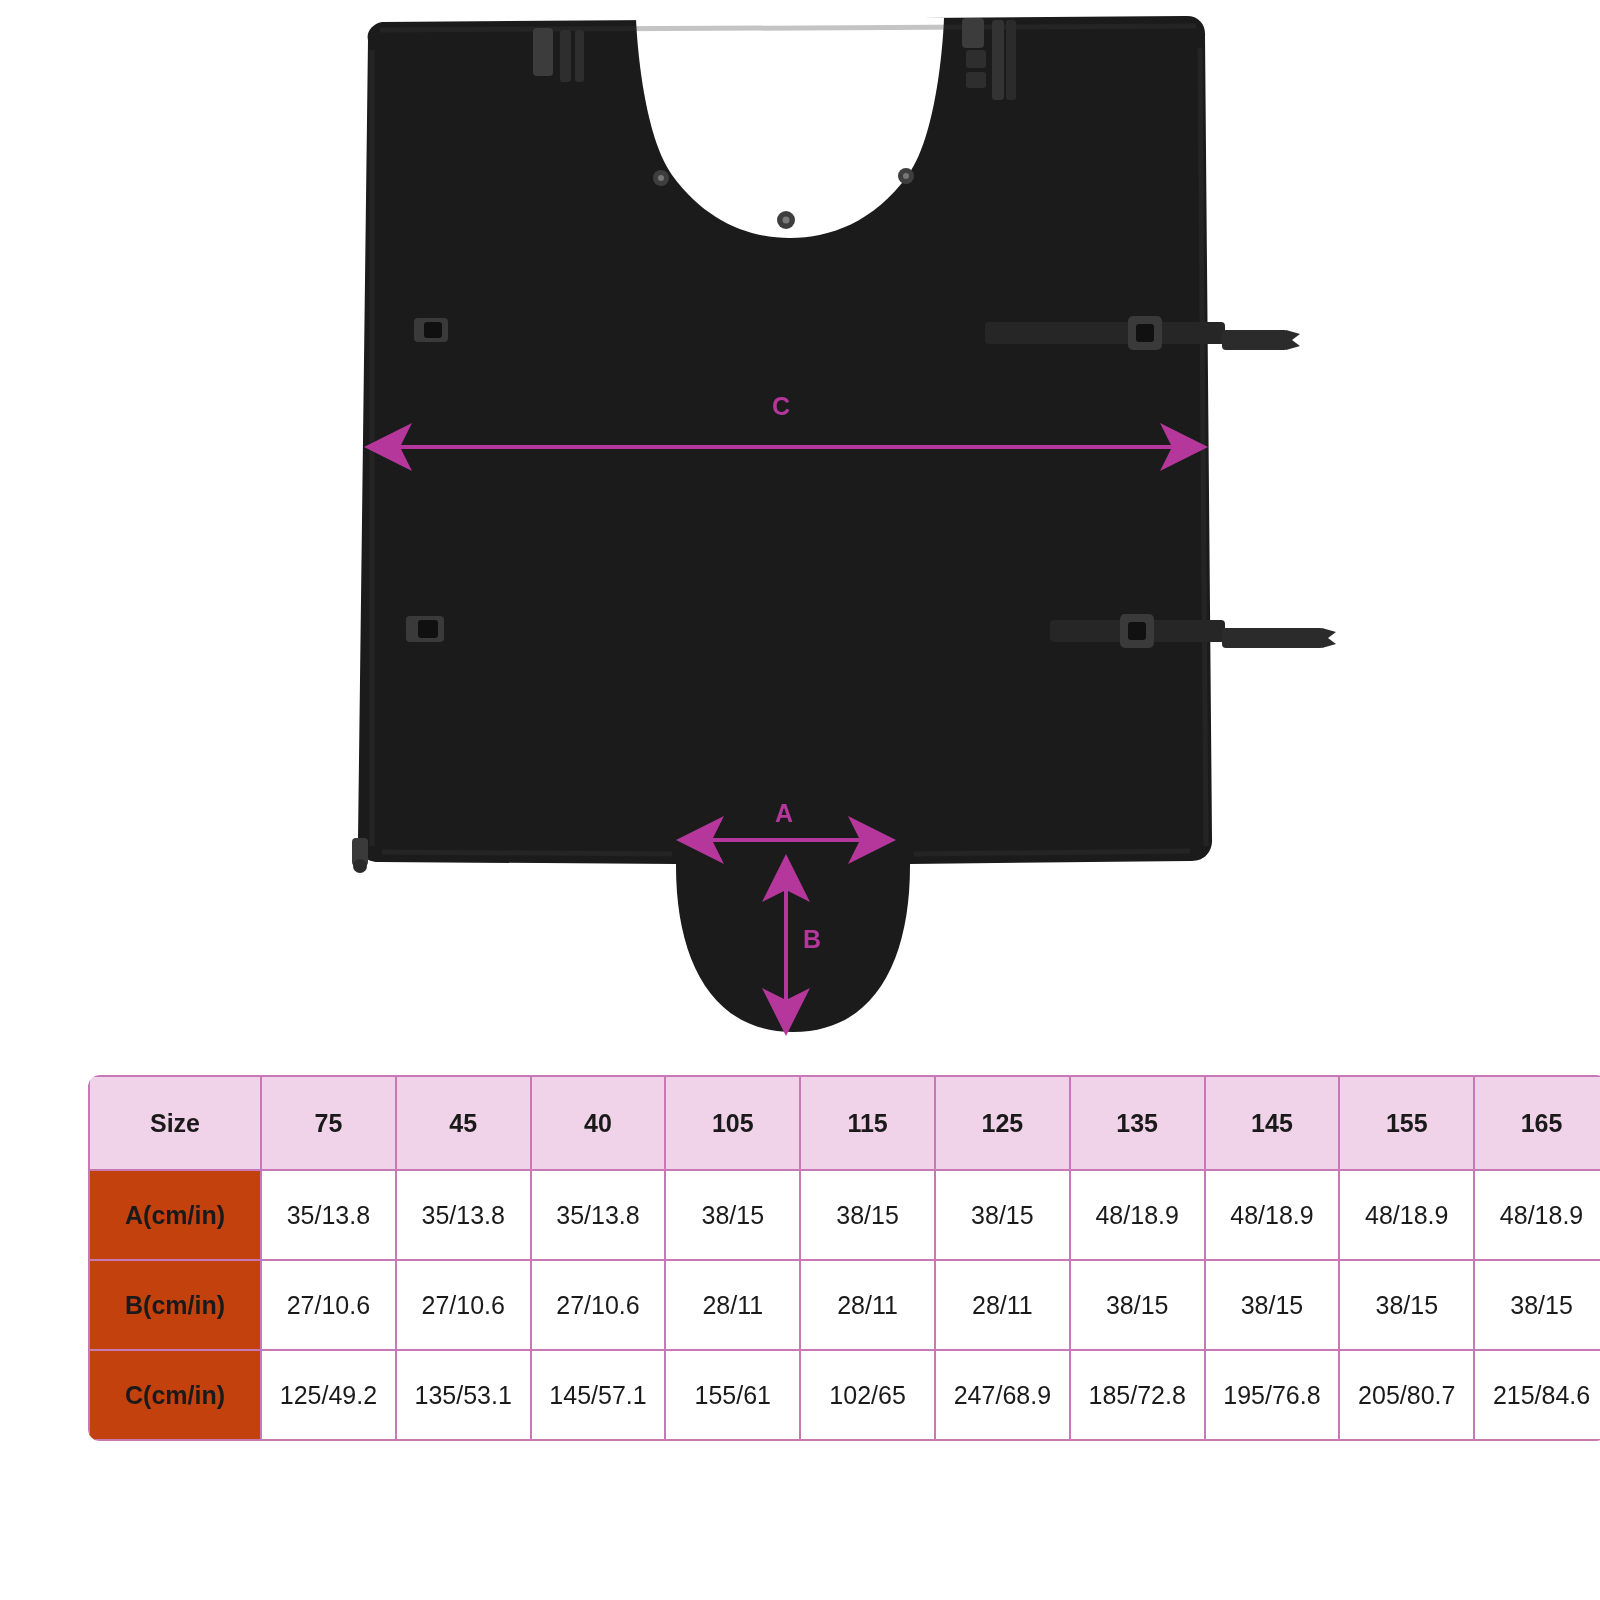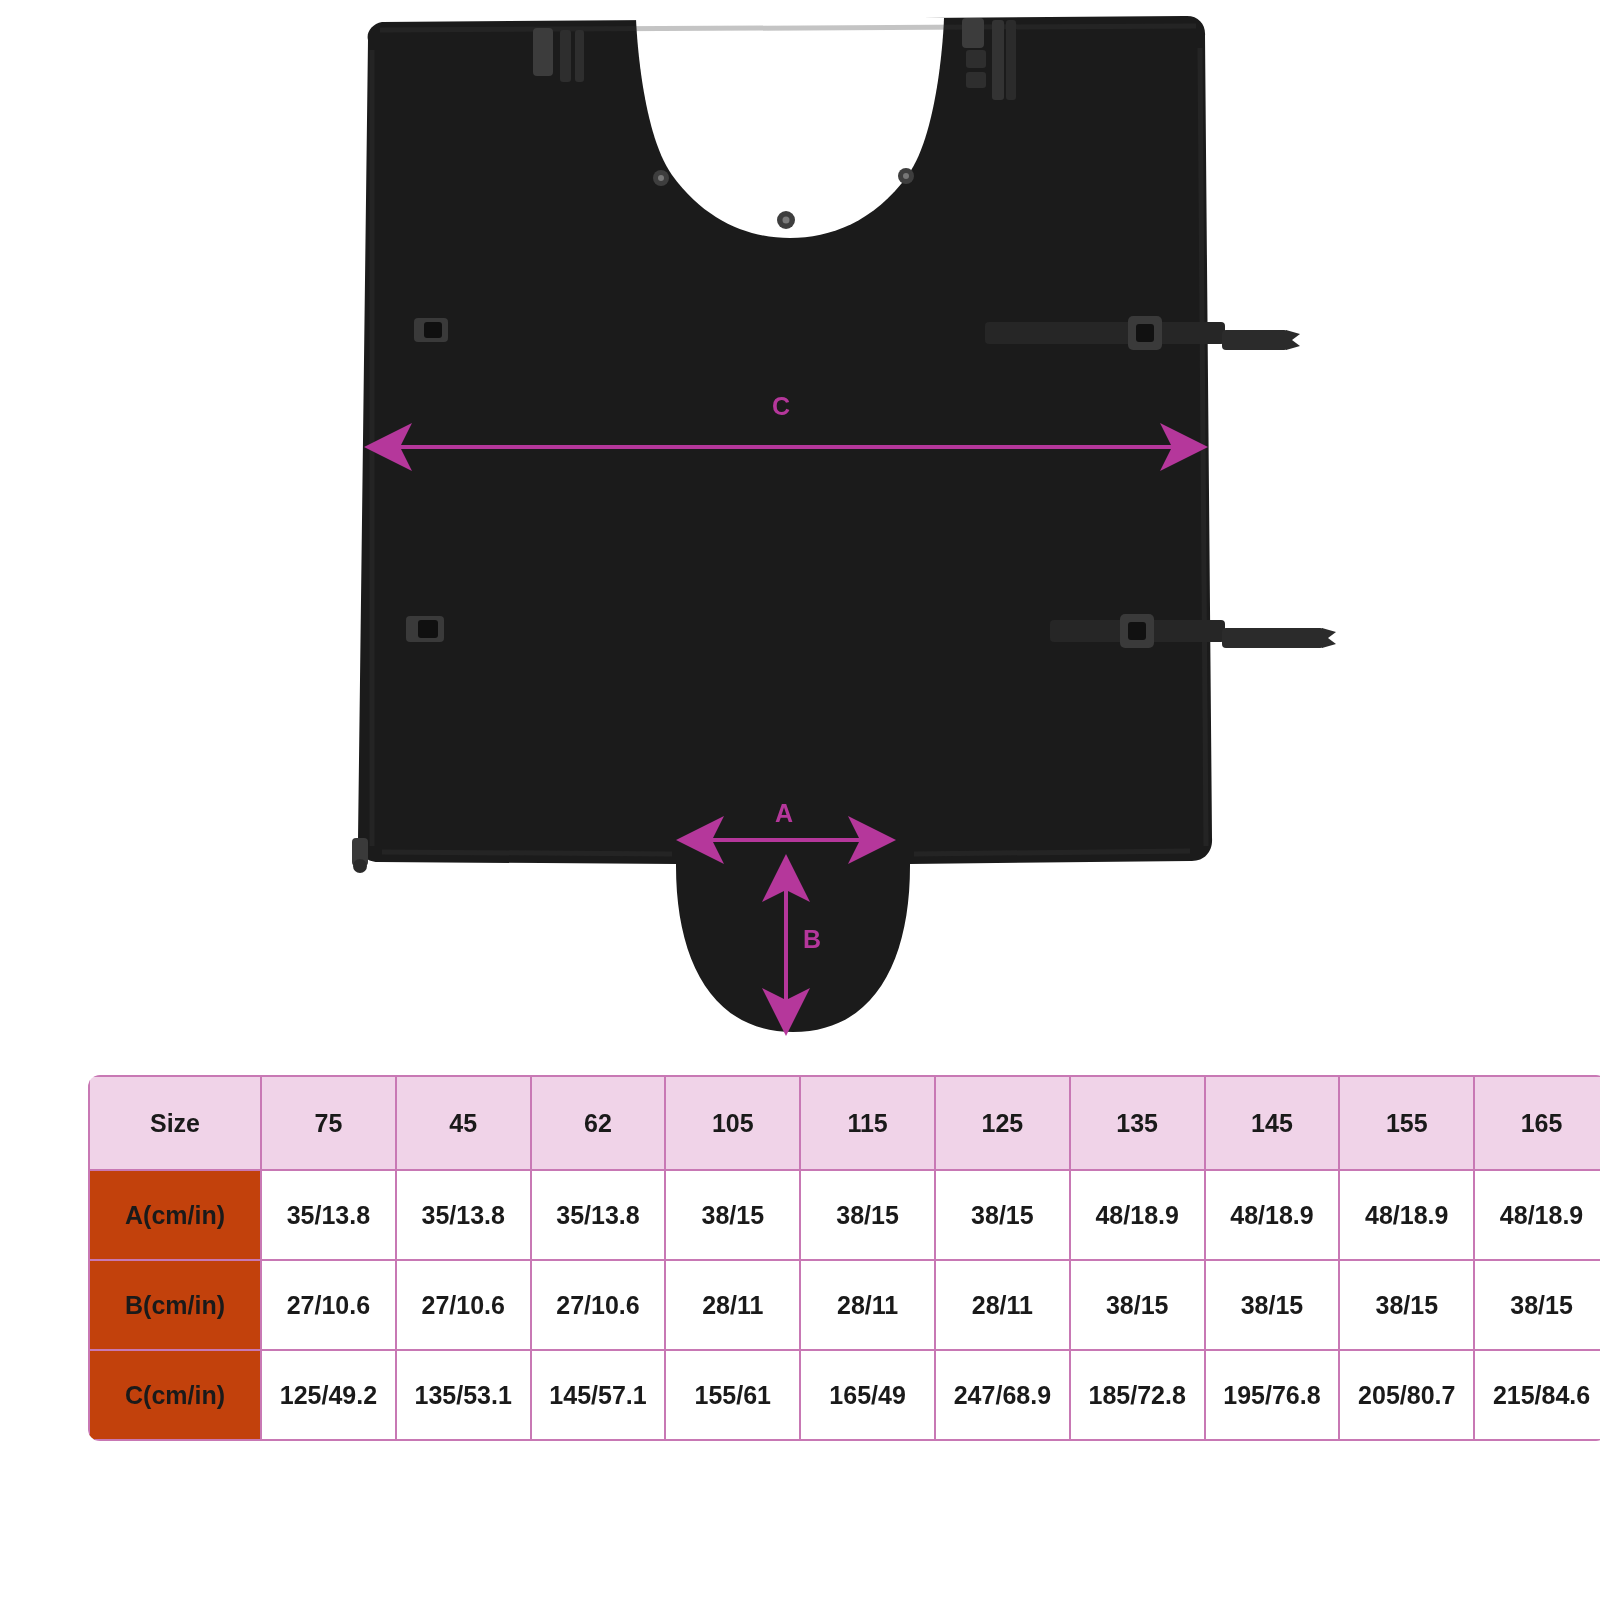--- a/index.html
+++ b/index.html
@@ -73,21 +73,21 @@
     background: #f0d3e8;
     font-weight: bold;
     height: 92px;
   }
   table.size-table tbody th {
     background: #c2410c;
     font-weight: bold;
   }
   table.size-table tbody td {
     background: #ffffff;
-    font-weight: bold;
+    font-weight: normal;
   }
   table.size-table col.first { width: 172px; }
   table.size-table col.rest { width: 134.8px; }
 
   
   #size-table-wrap {
     border-radius: 12px;
     overflow: hidden;
   }
 </style>
@@ -223,21 +223,21 @@
           <col class="rest">
           <col class="rest">
           <col class="rest">
           <col class="rest">
       </colgroup>
       <thead>
         <tr>
           <th>Size</th>
           <th>75</th>
           <th>45</th>
-          <th>62</th>
+          <th>40</th>
           <th>105</th>
           <th>115</th>
           <th>125</th>
           <th>135</th>
           <th>145</th>
           <th>155</th>
           <th>165</th>
         </tr>
       </thead>
       <tbody>
@@ -266,21 +266,21 @@
           <td>38/15</td>
           <td>38/15</td>
           <td>38/15</td>
         </tr>
         <tr>
           <th>C(cm/in)</th>
           <td>125/49.2</td>
           <td>135/53.1</td>
           <td>145/57.1</td>
           <td>155/61</td>
-          <td>165/49</td>
+          <td>102/65</td>
           <td>247/68.9</td>
           <td>185/72.8</td>
           <td>195/76.8</td>
           <td>205/80.7</td>
           <td>215/84.6</td>
         </tr>
       </tbody>
     </table>
   </div>
 

